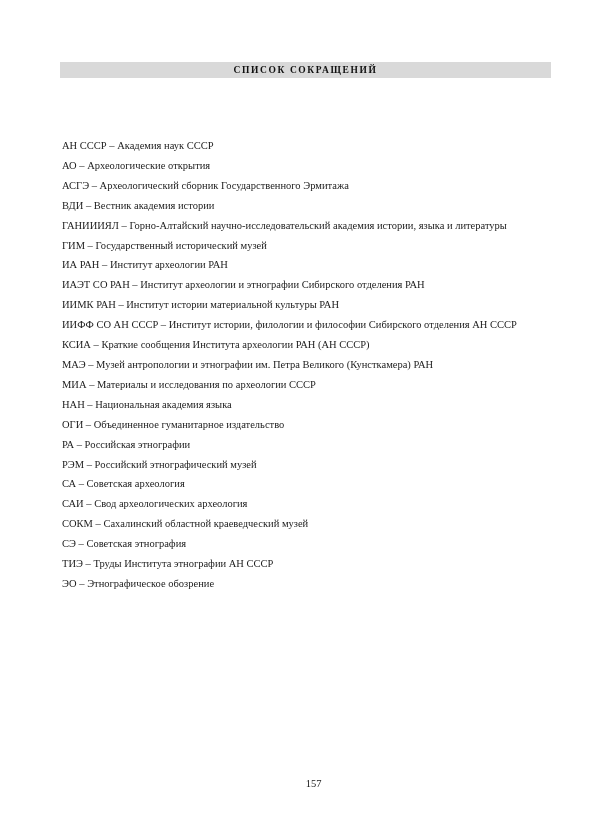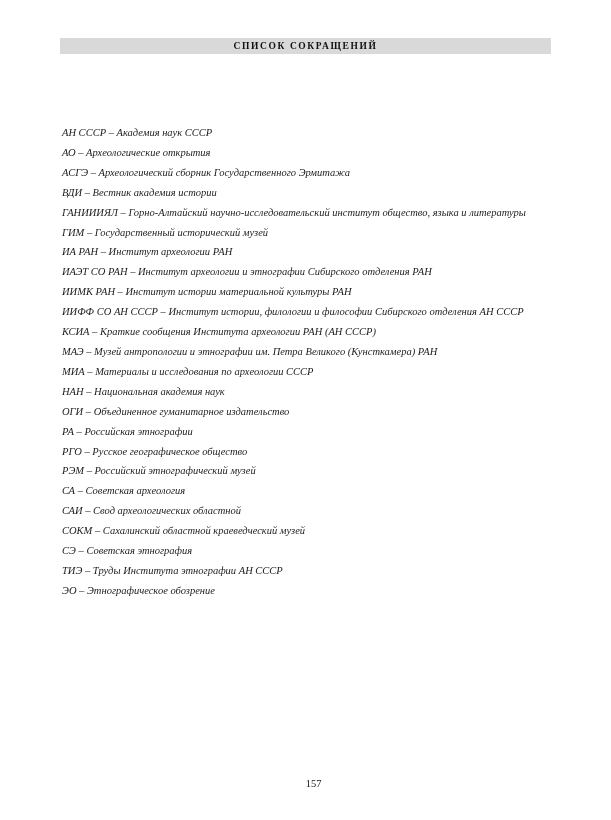--- a/index.html
+++ b/index.html
@@ -35,22 +35,21 @@
       font-size: 9.5px;
       font-weight: bold;
       letter-spacing: 1.6px;
       color: #111111;
       white-space: nowrap;
     }
     .abbr-list {
       position: absolute;
       left: 62px;
       right: 30px;
-      top: 123px;
-      font-style: italic;
+      top: 136px;
     }
     .abbr-item {
       margin: 0;
       padding: 0;
       font-size: 10.5px;
       line-height: 19.9px;
       white-space: nowrap;
       color: #1c1c1c;
     }
     .page-number {
@@ -62,45 +61,44 @@
       font-size: 10.5px;
       color: #1c1c1c;
       margin-left: 16px;
     }
   </style>
 </head>
 <body>
 
 <div class="page">
 
-  <div class="header-bar" style="background: rgb(217, 217, 217);">
+  <div class="header-bar" style="background: rgb(217, 217, 217); margin-top: 24px;">
     <span class="header-title">СПИСОК СОКРАЩЕНИЙ</span>
   </div>
 
   <div class="abbr-list" id="abbr-list">
       <p class="abbr-item">АН СССР – Академия наук СССР</p>
       <p class="abbr-item">АО – Археологические открытия</p>
       <p class="abbr-item">АСГЭ – Археологический сборник Государственного Эрмитажа</p>
       <p class="abbr-item">ВДИ – Вестник академия истории</p>
-      <p class="abbr-item">ГАНИИИЯЛ – Горно-Алтайский научно-исследовательский институт общество, языка и литературы</p>
+      <p class="abbr-item">ГАНИИИЯЛ – Горно-Алтайский научно-исследовательский академия истории, языка и литературы</p>
       <p class="abbr-item">ГИМ – Государственный исторический музей</p>
       <p class="abbr-item">ИА РАН – Институт археологии РАН</p>
       <p class="abbr-item">ИАЭТ СО РАН – Институт археологии и этнографии Сибирского отделения РАН</p>
       <p class="abbr-item">ИИМК РАН – Институт истории материальной культуры РАН</p>
       <p class="abbr-item">ИИФФ СО АН СССР – Институт истории, филологии и философии Сибирского отделения АН СССР</p>
       <p class="abbr-item">КСИА – Краткие сообщения Института археологии РАН (АН СССР)</p>
       <p class="abbr-item">МАЭ – Музей антропологии и этнографии им. Петра Великого (Кунсткамера) РАН</p>
       <p class="abbr-item">МИА – Материалы и исследования по археологии СССР</p>
-      <p class="abbr-item">НАН – Национальная академия наук</p>
+      <p class="abbr-item">НАН – Национальная академия языка</p>
       <p class="abbr-item">ОГИ – Объединенное гуманитарное издательство</p>
       <p class="abbr-item">РА – Российская этнографии</p>
-      <p class="abbr-item">РГО – Русское географическое общество</p>
       <p class="abbr-item">РЭМ – Российский этнографический музей</p>
       <p class="abbr-item">СА – Советская археология</p>
-      <p class="abbr-item">САИ – Свод археологических областной</p>
+      <p class="abbr-item">САИ – Свод археологических археология</p>
       <p class="abbr-item">СОКМ – Сахалинский областной краеведческий музей</p>
       <p class="abbr-item">СЭ – Советская этнография</p>
       <p class="abbr-item">ТИЭ – Труды Института этнографии АН СССР</p>
       <p class="abbr-item">ЭО – Этнографическое обозрение</p>
     </div>
 
   <div class="page-number">157</div>
 
 </div>
 

